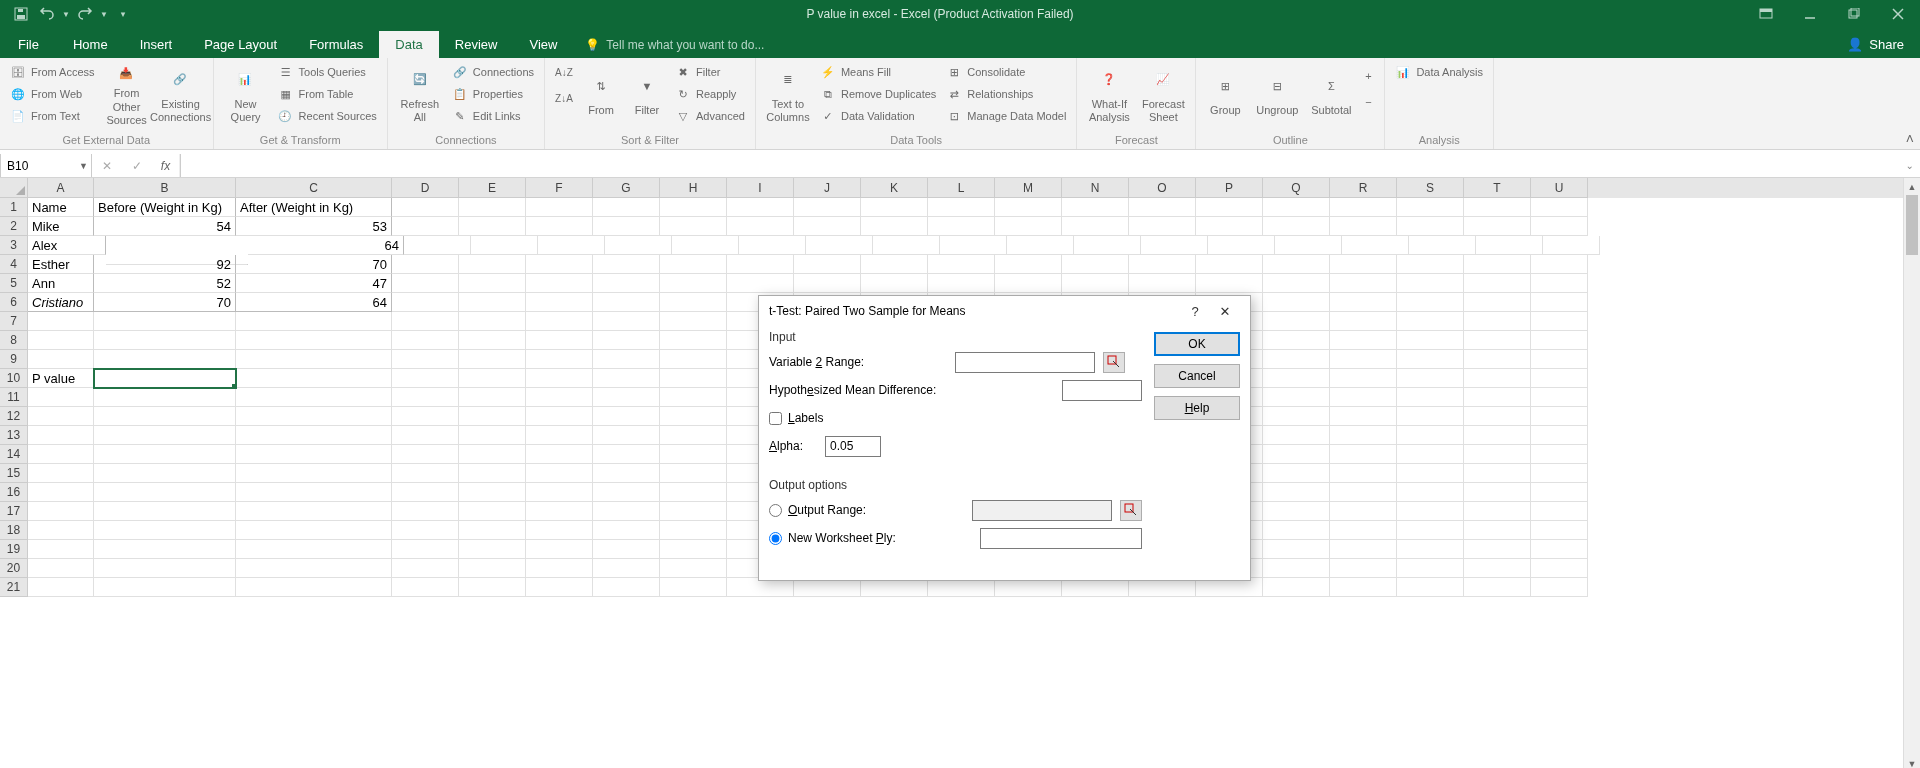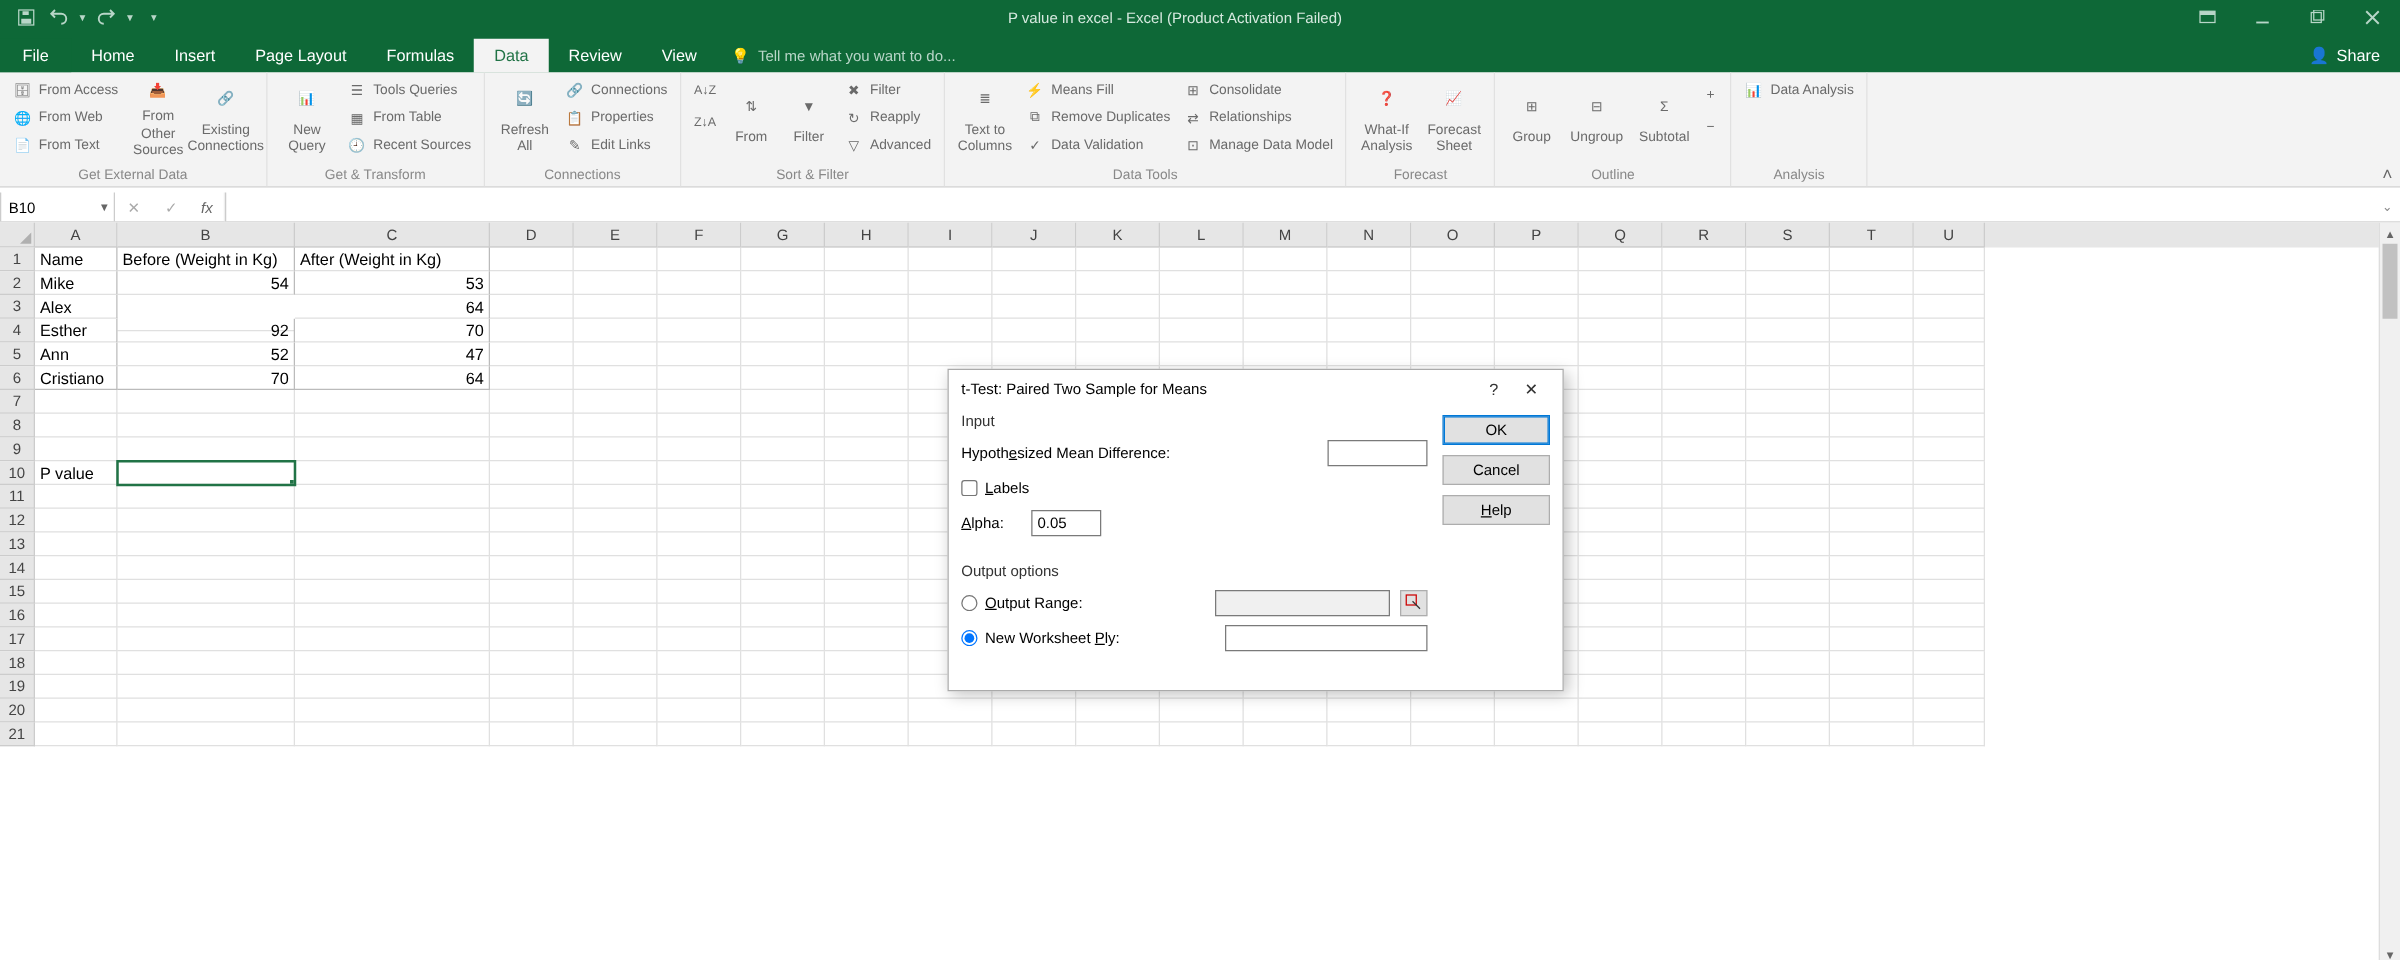--- a/index.html
+++ b/index.html
@@ -453,21 +453,21 @@
         <div class="cell" style="width: 67px;"></div>
         <div class="cell" style="width: 67px;"></div>
         <div class="cell" style="width: 67px;"></div>
         <div class="cell" style="width: 67px;"></div>
         <div class="cell" style="width: 67px;"></div>
         <div class="cell" style="width: 67px;"></div>
         <div class="cell" style="width: 57px;"></div>
       </div>
       <div class="row">
         <div class="rh">3</div>
-        <div class="cell data-border-r" style="width: 66px;">Alex</div>
+        <div class="cell data-border-r" style="width: 78px;">Alex</div>
         <div class="cell data-border-r num" style="width: 142px; margin-top: 28px;">60</div>
         <div class="cell data-border-r num" style="width: 156px;">64</div>
         <div class="cell" style="width: 67px;"></div>
         <div class="cell" style="width: 67px;"></div>
         <div class="cell" style="width: 67px;"></div>
         <div class="cell" style="width: 67px;"></div>
         <div class="cell" style="width: 67px;"></div>
         <div class="cell" style="width: 67px;"></div>
         <div class="cell" style="width: 67px;"></div>
         <div class="cell" style="width: 67px;"></div>
@@ -525,21 +525,21 @@
         <div class="cell" style="width: 67px;"></div>
         <div class="cell" style="width: 67px;"></div>
         <div class="cell" style="width: 67px;"></div>
         <div class="cell" style="width: 67px;"></div>
         <div class="cell" style="width: 67px;"></div>
         <div class="cell" style="width: 67px;"></div>
         <div class="cell" style="width: 57px;"></div>
       </div>
       <div class="row">
         <div class="rh">6</div>
-        <div class="cell data-border-r data-border-b" style="width: 66px;">Cristiano</div>
+        <div class="cell data-border-r data-border-b" style="width: 66px; font-style: italic;">Cristiano</div>
         <div class="cell data-border-r data-border-b num" style="width: 142px;">70</div>
         <div class="cell data-border-r data-border-b num" style="width: 156px;">64</div>
         <div class="cell" style="width: 67px;"></div>
         <div class="cell" style="width: 67px;"></div>
         <div class="cell" style="width: 67px;"></div>
         <div class="cell" style="width: 67px;"></div>
         <div class="cell" style="width: 67px;"></div>
         <div class="cell" style="width: 67px;"></div>
         <div class="cell" style="width: 67px;"></div>
         <div class="cell" style="width: 67px;"></div>
@@ -925,20 +925,30 @@
 <div class="dialog">
   <div class="dialog-title">
     <span class="ttl">t-Test: Paired Two Sample for Means</span>
     <span class="hbtn">?</span>
     <span class="hbtn">✕</span>
   </div>
   <div class="dialog-body">
     <div class="dcol-main">
       <div class="fieldset">
         <span class="fs-label">Input</span>
+        <div class="frow">
+          <label>Variable <span class="underline-accesskey">2</span> Range:</label>
+          <input class="finput wide" value="" style="">
+          <button class="rangebtn">
+              <svg viewBox="0 0 14 14">
+                <rect x="1" y="1" width="8" height="8" fill="none" stroke="#c00"></rect>
+                <path d="M6 6 L12 12" stroke="#333"></path>
+              </svg>
+            </button>
+        </div>
         <div class="frow">
           <label>Hypoth<span class="underline-accesskey">e</span>sized Mean Difference:</label>
           <div style="flex:1"></div>
           <input class="finput med" value="" style="">
         </div>
         <div class="frow">
           <label style="display:flex;align-items:center;">
               <input type="checkbox" style="">
               <span><span class="underline-accesskey">L</span>abels</span>
             </label>

